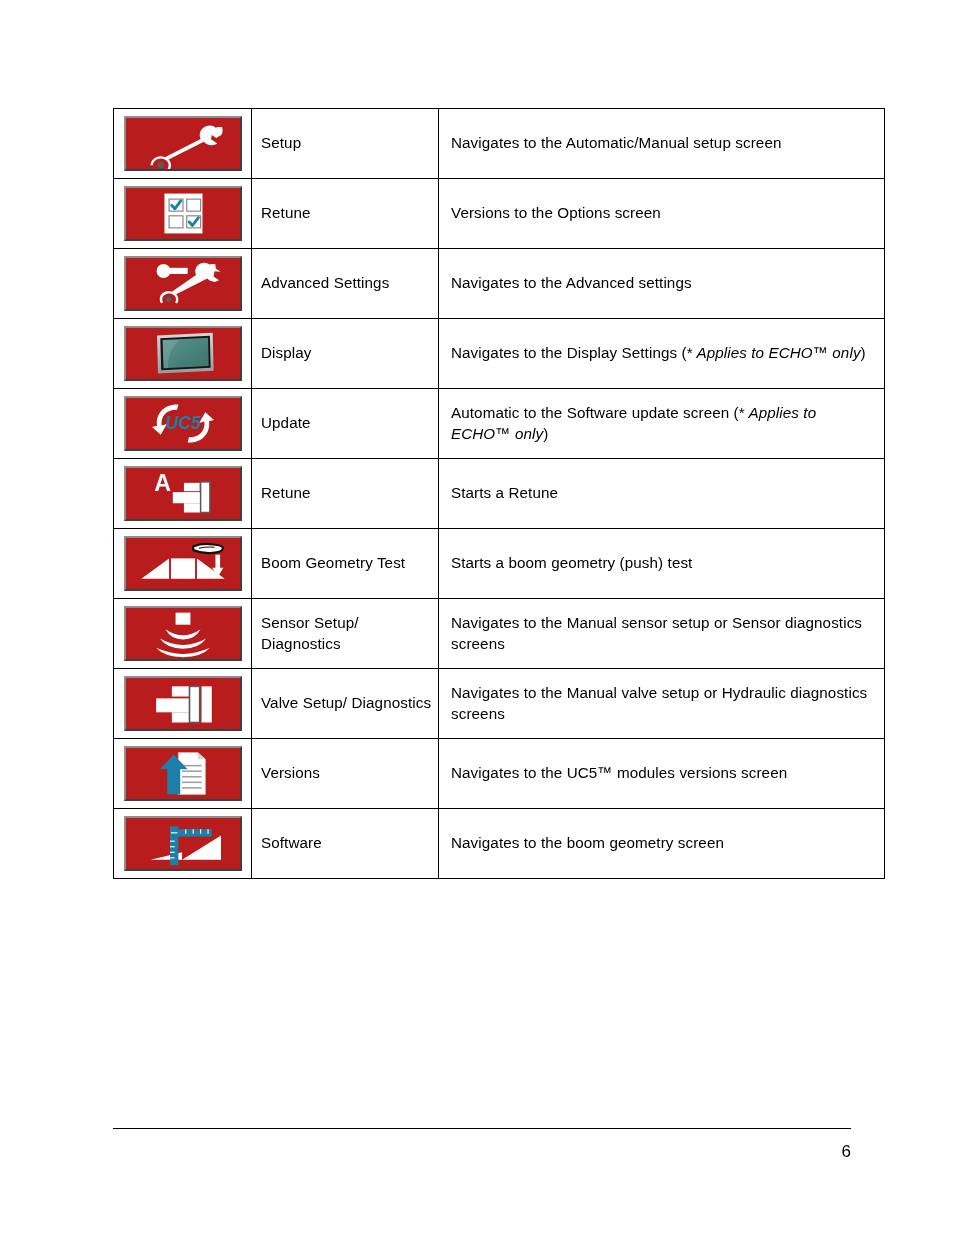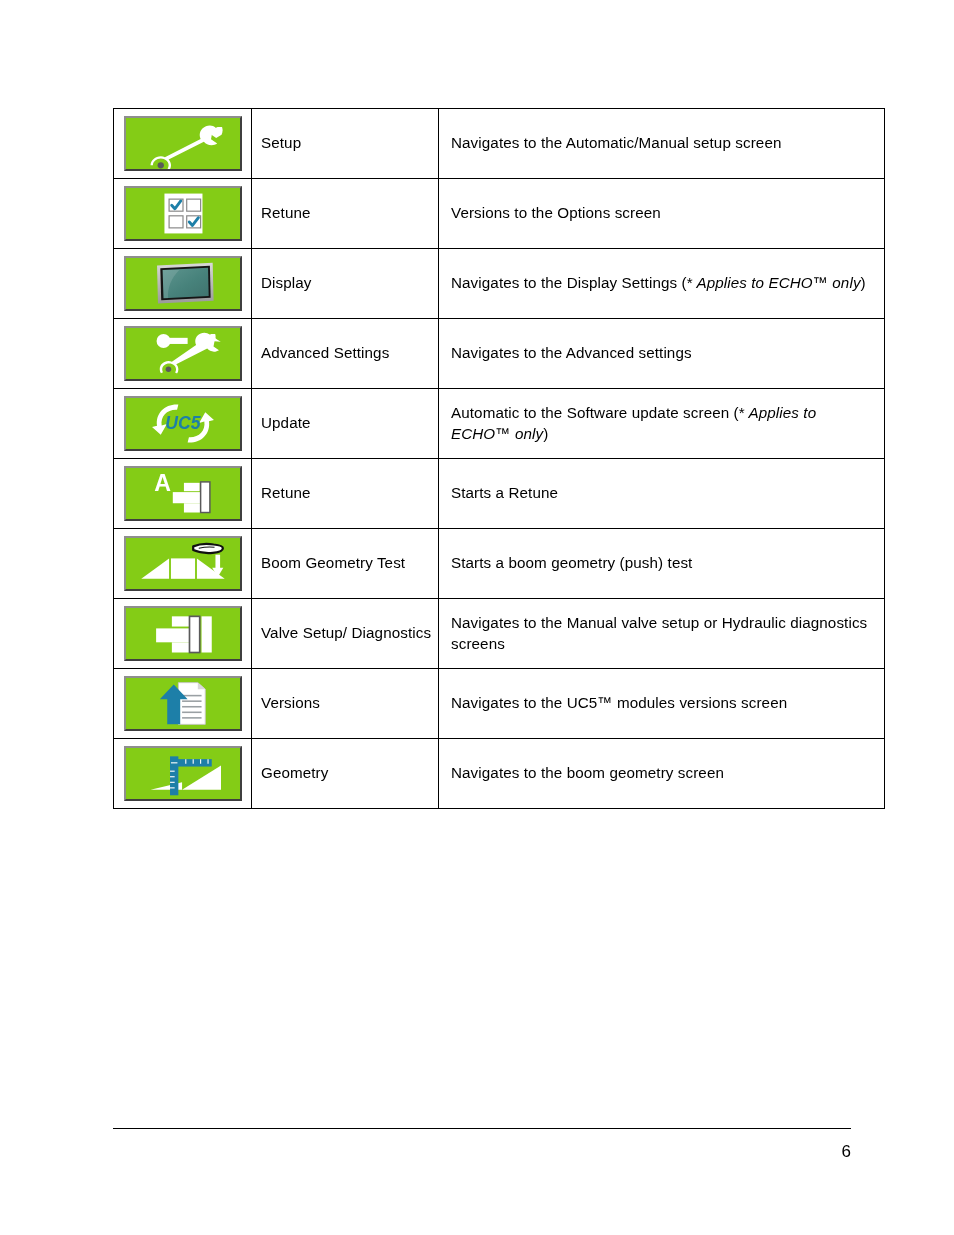--- a/index.html
+++ b/index.html
@@ -34,21 +34,21 @@
     line-height:1.35;
     letter-spacing:.1px;
   }
   .desc i{font-style:italic;}
 
   
   .tile{
     position:relative;
     display:inline-block;
     width:118px;height:55px;
-    background:#84cc16;
+    background:#b91c1c;
     border-top:2px solid #8e8e8e;
     border-left:2px solid #8e8e8e;
     border-right:2px solid #3f3f3f;
     border-bottom:2px solid #3f3f3f;
     box-sizing:border-box;
     overflow:hidden;
     vertical-align:middle;
   }
   .tile svg{display:block;width:100%;height:100%;}
 
@@ -97,20 +97,37 @@
     <rect x="44" y="30" width="15" height="13" fill="#fff" stroke="#8a8a8a" stroke-width="1.3"></rect>
 
     <rect x="63" y="30" width="15" height="13" fill="#fff" stroke="#8a8a8a" stroke-width="1.3"></rect>
     <path d="M65.8 36.6 l3.4 3.8 l6.4 -8.4" fill="none" stroke="#1d7fa8" stroke-width="3.1" stroke-linecap="round" stroke-linejoin="round"></path>
   </svg></span></td>
           <td class="c-label">
             <div class="lbl">Retune</div>
           </td>
           <td class="c-desc">
             <div class="desc"><span>Versions to the Options screen</span></div>
+          </td>
+        </tr>
+        <tr>
+          <td class="c-icon"><span class="tile"><svg viewBox="0 0 118 55">
+    <g fill="#ffffff">
+      <circle cx="38" cy="14" r="7.5"></circle>
+      <rect x="38" y="10.6" width="26" height="6.6"></rect>
+      <path d="M82 5c-5.4 0-9.8 4.2-9.8 9.3 0 1.4.3 2.7.9 3.9L47 36.5c-1.1-.5-2.4-.8-3.7-.8-5.2 0-9.4 4-9.4 8.8 0 1.6.5 3.1 1.3 4.4l2.2-1.2c-.5-.9-.8-1.9-.8-3 0-3.5 3.4-6.3 7.5-6.3s7.4 2.8 7.4 6.3c0 1.2-.4 2.3-1 3.2l2.1 1.2c.9-1.3 1.4-2.8 1.4-4.4 0-2.2-.9-4.1-2.3-5.6l33.4-16.9c1.7 2 4.4 3.3 7.3 3.3 2 0 3.9-.6 5.4-1.6l-5.9-4 1.1-5.6 6.7.5C89.6 8.2 86.2 5 82 5z"></path>
+      <path d="M89.4 6.4l-5.4 2.7-.8 4.6 4.9 3.2 5.1-3c.6-1.3 1-2.7 1-4.2 0-1.1-.2-2.2-.5-3.2z"></path>
+      <circle cx="43.3" cy="44.5" r="3" fill="#5a5a5a"></circle>
+    </g>
+  </svg></span></td>
+          <td class="c-label">
+            <div class="lbl">Advanced Settings</div>
+          </td>
+          <td class="c-desc">
+            <div class="desc"><span>Navigates to the Advanced settings</span></div>
           </td>
         </tr>
         <tr>
           <td class="c-icon"><span class="tile"><svg viewBox="0 0 118 55">
     <defs>
       <linearGradient id="scr" x1="0" y1="0" x2="1" y2="1">
         <stop offset="0%" stop-color="#5e958f"></stop>
         <stop offset="55%" stop-color="#47827b"></stop>
         <stop offset="100%" stop-color="#3f736d"></stop>
       </linearGradient>
@@ -127,37 +144,20 @@
           <td class="c-label">
             <div class="lbl">Display</div>
           </td>
           <td class="c-desc">
             <div class="desc"><span>Navigates to the Display Settings (*</span><i> Applies to ECHO™ only</i><span>)</span></div>
           </td>
         </tr>
         <tr>
           <td class="c-icon"><span class="tile"><svg viewBox="0 0 118 55">
     <g fill="#ffffff">
-      <circle cx="38" cy="14" r="7.5"></circle>
-      <rect x="38" y="10.6" width="26" height="6.6"></rect>
-      <path d="M82 5c-5.4 0-9.8 4.2-9.8 9.3 0 1.4.3 2.7.9 3.9L47 36.5c-1.1-.5-2.4-.8-3.7-.8-5.2 0-9.4 4-9.4 8.8 0 1.6.5 3.1 1.3 4.4l2.2-1.2c-.5-.9-.8-1.9-.8-3 0-3.5 3.4-6.3 7.5-6.3s7.4 2.8 7.4 6.3c0 1.2-.4 2.3-1 3.2l2.1 1.2c.9-1.3 1.4-2.8 1.4-4.4 0-2.2-.9-4.1-2.3-5.6l33.4-16.9c1.7 2 4.4 3.3 7.3 3.3 2 0 3.9-.6 5.4-1.6l-5.9-4 1.1-5.6 6.7.5C89.6 8.2 86.2 5 82 5z"></path>
-      <path d="M89.4 6.4l-5.4 2.7-.8 4.6 4.9 3.2 5.1-3c.6-1.3 1-2.7 1-4.2 0-1.1-.2-2.2-.5-3.2z"></path>
-      <circle cx="43.3" cy="44.5" r="3" fill="#5a5a5a"></circle>
-    </g>
-  </svg></span></td>
-          <td class="c-label">
-            <div class="lbl">Advanced Settings</div>
-          </td>
-          <td class="c-desc">
-            <div class="desc"><span>Navigates to the Advanced settings</span></div>
-          </td>
-        </tr>
-        <tr>
-          <td class="c-icon"><span class="tile"><svg viewBox="0 0 118 55">
-    <g fill="#ffffff">
       <path d="M31 30 C29 16 40 6 54 7 l-1.4 5.6 C42 12 34.5 19.4 36 29.6 l5.6-1.6 -6.6 11.6 -9.4-8.2z"></path>
       <path d="M87 25 C89 39 78 49 64 48 l1.4-5.6 C76 43 83.5 35.6 82 25.4 l-5.6 1.6 6.6-11.6 9.4 8.2z"></path>
     </g>
     <text x="59" y="33" text-anchor="middle" font-family="'Liberation Sans',sans-serif" font-size="19" font-weight="bold" font-style="italic" fill="#1d7fa8">UC5</text>
   </svg></span></td>
           <td class="c-label">
             <div class="lbl">Update</div>
           </td>
           <td class="c-desc">
             <div class="desc"><span>Automatic to the Software update screen (*</span><i> Applies to ECHO™ only</i><span>)</span></div>
@@ -195,20 +195,34 @@
     <g fill="#ffffff">
       <rect x="94" y="18" width="5" height="16"></rect>
       <polygon points="90.5,32 102.5,32 96.5,42"></polygon>
     </g>
   </svg></span></td>
           <td class="c-label">
             <div class="lbl">Boom Geometry Test</div>
           </td>
           <td class="c-desc">
             <div class="desc"><span>Starts a boom geometry (push) test</span></div>
+          </td>
+        </tr>
+        <tr>
+          <td class="c-icon"><span class="tile"><svg viewBox="0 0 118 55">
+    <rect x="51" y="5" width="16" height="13" fill="#ffffff"></rect>
+    <path d="M40 23 q19 13 38 0 q-6 11 -19 11 q-13 0 -19-11z" fill="#ffffff"></path>
+    <path d="M34 33 q25 14 50 0 q-8 11 -25 11 q-17 0 -25-11z" fill="#ffffff"></path>
+    <path d="M30 43 q29 13 58 0 q-9 10 -29 10 q-20 0 -29-10z" fill="#ffffff"></path>
+  </svg></span></td>
+          <td class="c-label">
+            <div class="lbl">Sensor Setup/ Diagnostics</div>
+          </td>
+          <td class="c-desc">
+            <div class="desc"><span>Navigates to the Manual sensor setup or Sensor diagnostics screens</span></div>
           </td>
         </tr>
         <tr>
           <td class="c-icon"><span class="tile"><svg viewBox="0 0 118 55">
     <g fill="#ffffff">
       <rect x="30" y="22" width="36" height="15"></rect>
       <rect x="47" y="37" width="19" height="11"></rect>
       <rect x="47" y="9" width="19" height="11"></rect>
       <rect x="66" y="9" width="11" height="39"></rect>
       <rect x="79" y="9" width="11" height="39"></rect>
@@ -254,21 +268,21 @@
       <line x1="70" y1="12" x2="70" y2="17"></line>
       <line x1="78" y1="12" x2="78" y2="17"></line>
       <line x1="86" y1="12" x2="86" y2="17"></line>
       <line x1="45" y1="25" x2="50" y2="25"></line>
       <line x1="45" y1="31" x2="50" y2="31"></line>
       <line x1="45" y1="37" x2="50" y2="37"></line>
       <line x1="45" y1="43" x2="50" y2="43"></line>
     </g>
   </svg></span></td>
           <td class="c-label">
-            <div class="lbl">Geometry</div>
+            <div class="lbl">Software</div>
           </td>
           <td class="c-desc">
             <div class="desc"><span>Navigates to the boom geometry screen</span></div>
           </td>
         </tr>
       </tbody>
   </table>
 
   <div class="foot-rule"></div>
   <div class="foot-num">6</div>

